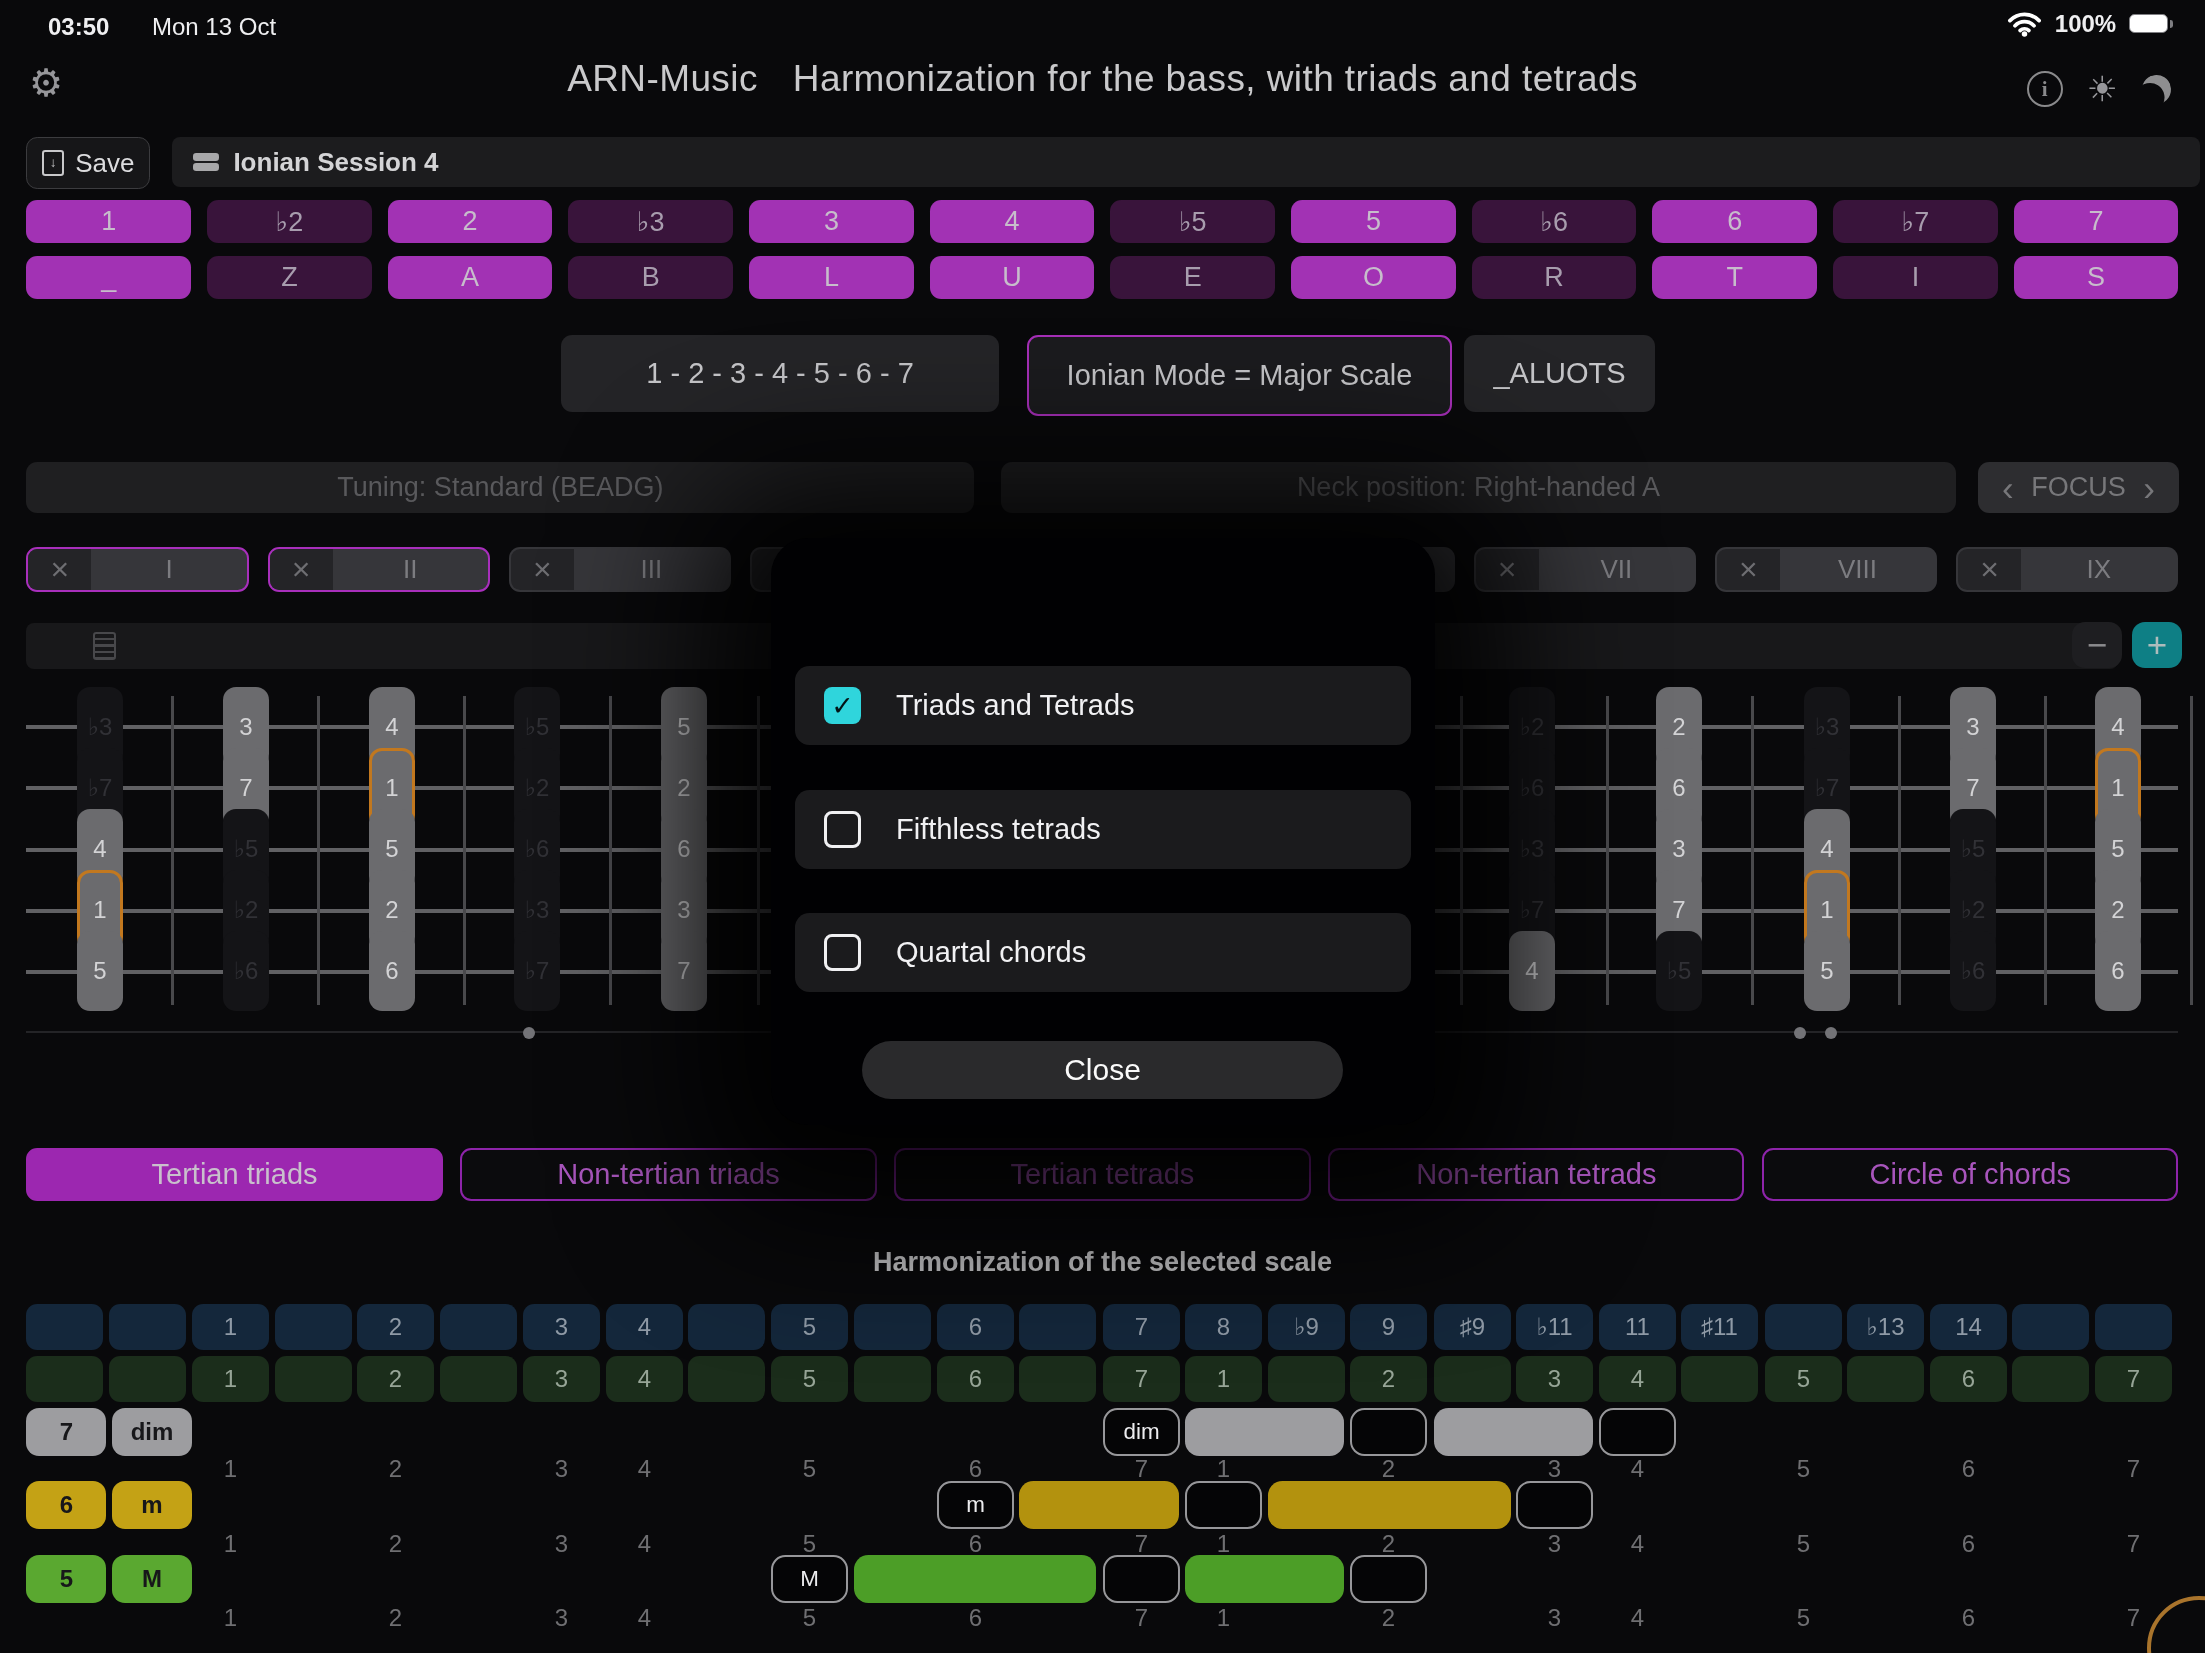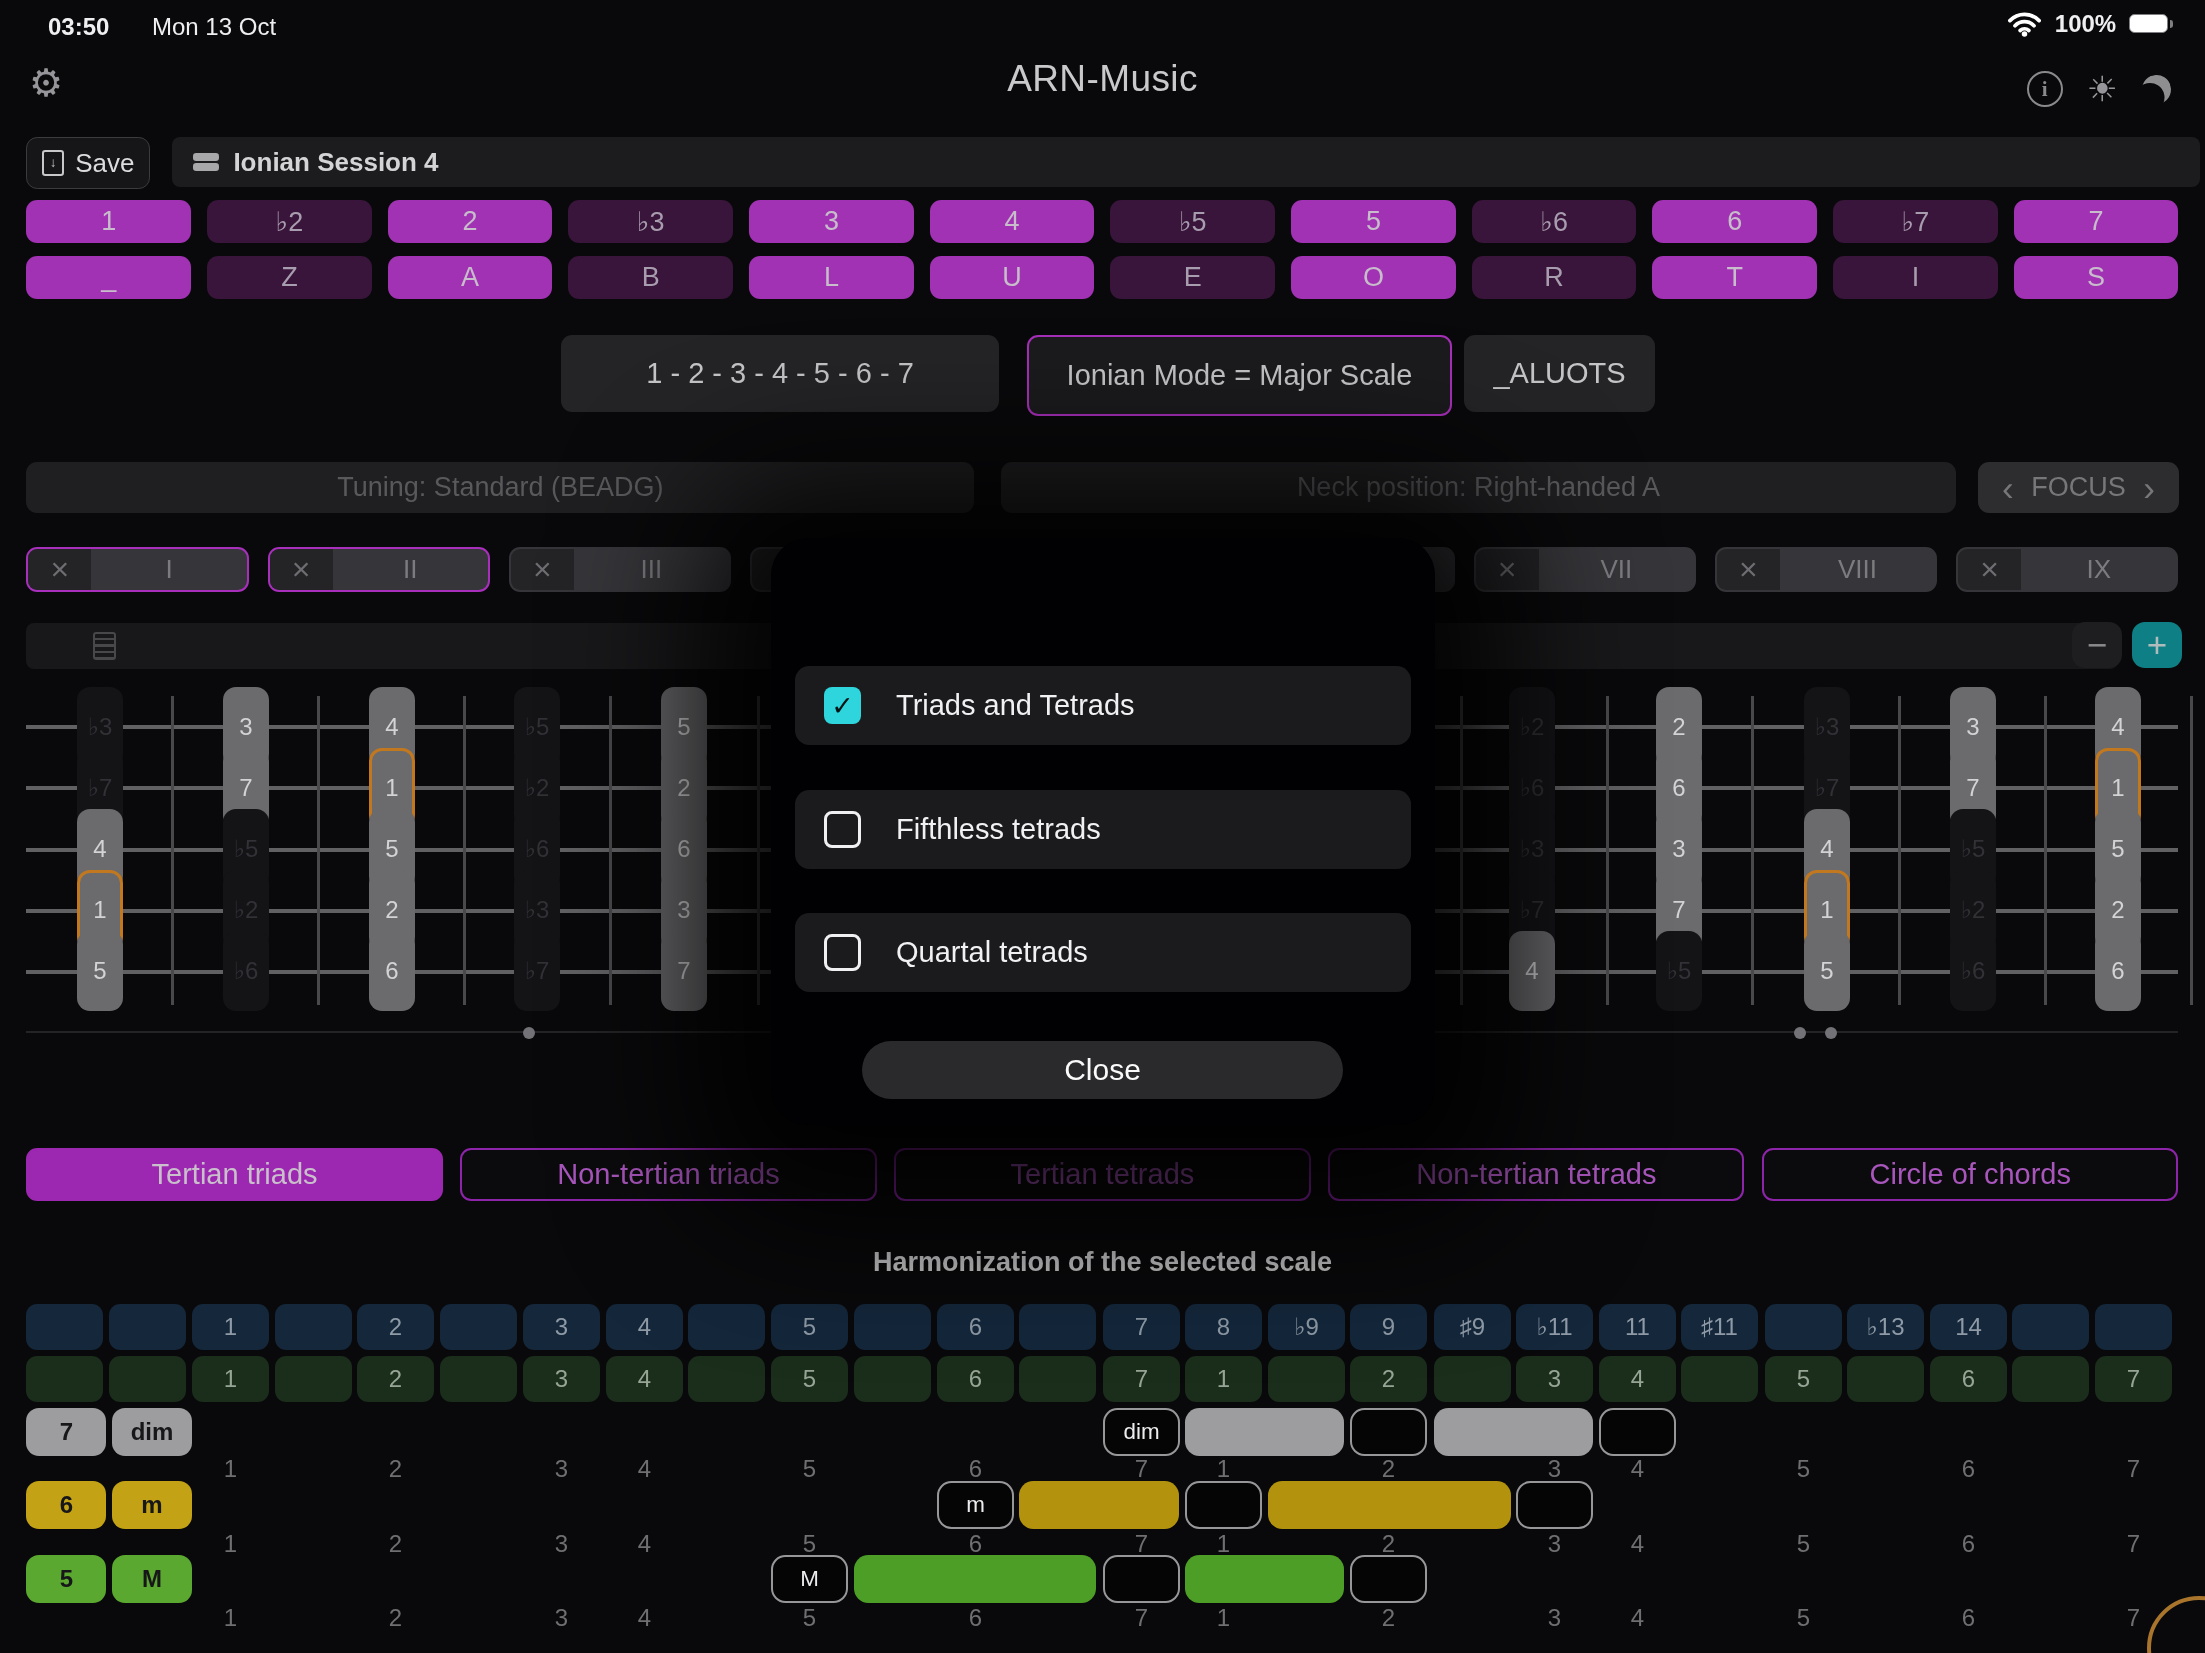--- a/index.html
+++ b/index.html
@@ -121,20 +121,21 @@
     <span class="status-text">100%</span>
     <span class="flexc" style="gap:0;">
       <span class="battery"></span>
         <span class="battery-nub"></span>
     </span>
   </div>
 
   <div class="abs icon-gray" style="left:29px;top:61px;font-size:38px;">⚙</div>
   <div class="abs flexc" style="left:0;top:58px;width:2205px;gap:35px;">
     <span class="app-title">ARN-Music</span>
+    <span class="app-title">Harmonization for the bass, with triads and tetrads</span>
   </div>
   <div class="abs flexc" style="right:34px;top:69px;gap:24px;">
     <span class="info-circle flexc">i</span>
     <span class="icon-gray" style="font-size:35px;">☀</span>
     <span class="moon"></span>
   </div>
 
   <div class="abs save-btn flexc" style="left:26.4px;top:137px;width:122px;height:50px;">
     <span class="doc-icon">↓</span>
     <span>Save</span>
@@ -438,21 +439,21 @@
         <div class="modal-row" style="top: 128px;">
           <div class="checkbox checked">✓</div>
           <div class="modal-row-label">Triads and Tetrads</div>
         </div>
         <div class="modal-row" style="top: 252px;">
           <div class="checkbox unchecked"></div>
           <div class="modal-row-label">Fifthless tetrads</div>
         </div>
         <div class="modal-row" style="top: 375px;">
           <div class="checkbox unchecked"></div>
-          <div class="modal-row-label">Quartal tetrads</div>
+          <div class="modal-row-label">Quartal chords</div>
         </div>
       </div>
     <div class="close-btn flexc">Close</div>
   </div>
 
   <div class="corner-arc"></div>
 </div>
 
 
 </body></html>

